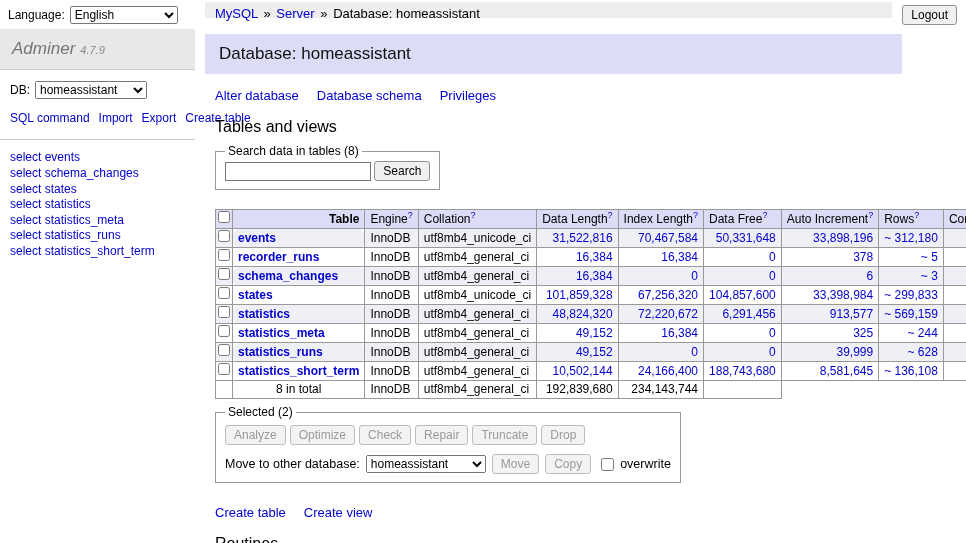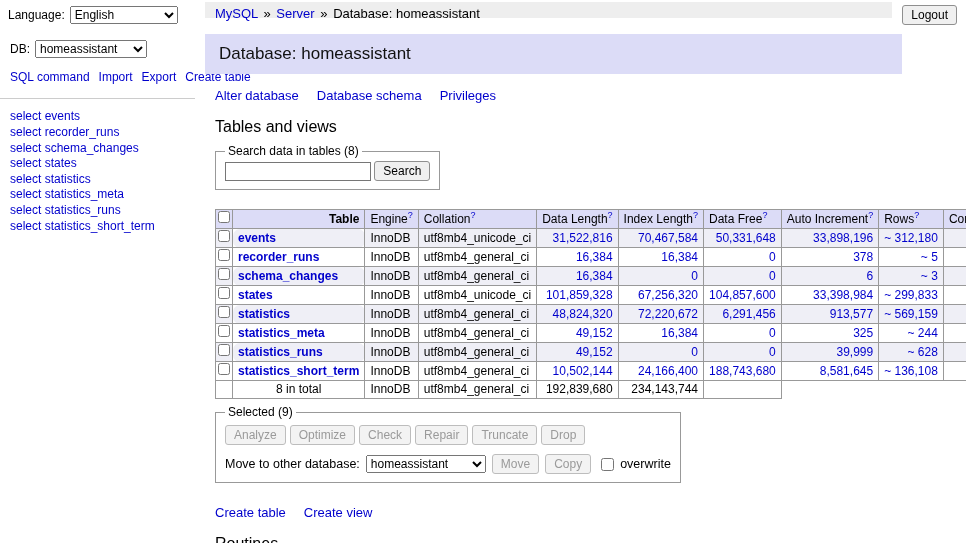--- a/index.html
+++ b/index.html
@@ -80,28 +80,30 @@
 </head>
 <body>
 
 <div class="page">
 
   <div class="left">
     <div class="lang">
       <span>Language:</span>
       <select><option>English</option></select>
     </div>
+    <h1 class="brand">
+      <span>Adminer</span><span class="ver">4.7.9</span>
+    </h1>
     <div class="db-row">
       <span>DB:</span>
       <select><option>homeassistant</option></select>
     </div>
     <div class="sb-actions"><a href="#">SQL command</a><a href="#">Import</a><a href="#">Export</a><a href="#">Create table</a></div>
     <div class="sb-tables">
         <a href="#">select events</a>
-        <a href="#">select recorder_runs</a>
         <a href="#">select schema_changes</a>
         <a href="#">select states</a>
         <a href="#">select statistics</a>
         <a href="#">select statistics_meta</a>
         <a href="#">select statistics_runs</a>
         <a href="#">select statistics_short_term</a>
       </div>
   </div>
 
   <div class="right">
@@ -268,21 +270,21 @@
               <td>utf8mb4_general_ci</td>
               <td class="num">192,839,680</td>
               <td class="num">234,143,744</td>
               <td class="num"></td>
             </tr>
           </tfoot>
       </table>
 
       <div>
         <fieldset>
-          <legend>Selected (9)</legend>
+          <legend>Selected (2)</legend>
           <div class="sel-buttons">
               <button class="btn" disabled="">Analyze</button>
               <button class="btn" disabled="">Optimize</button>
               <button class="btn" disabled="">Check</button>
               <button class="btn" disabled="">Repair</button>
               <button class="btn" disabled="">Truncate</button>
               <button class="btn" disabled="">Drop</button>
             </div>
           <div class="move-row">
             <span>Move to other database:</span>

